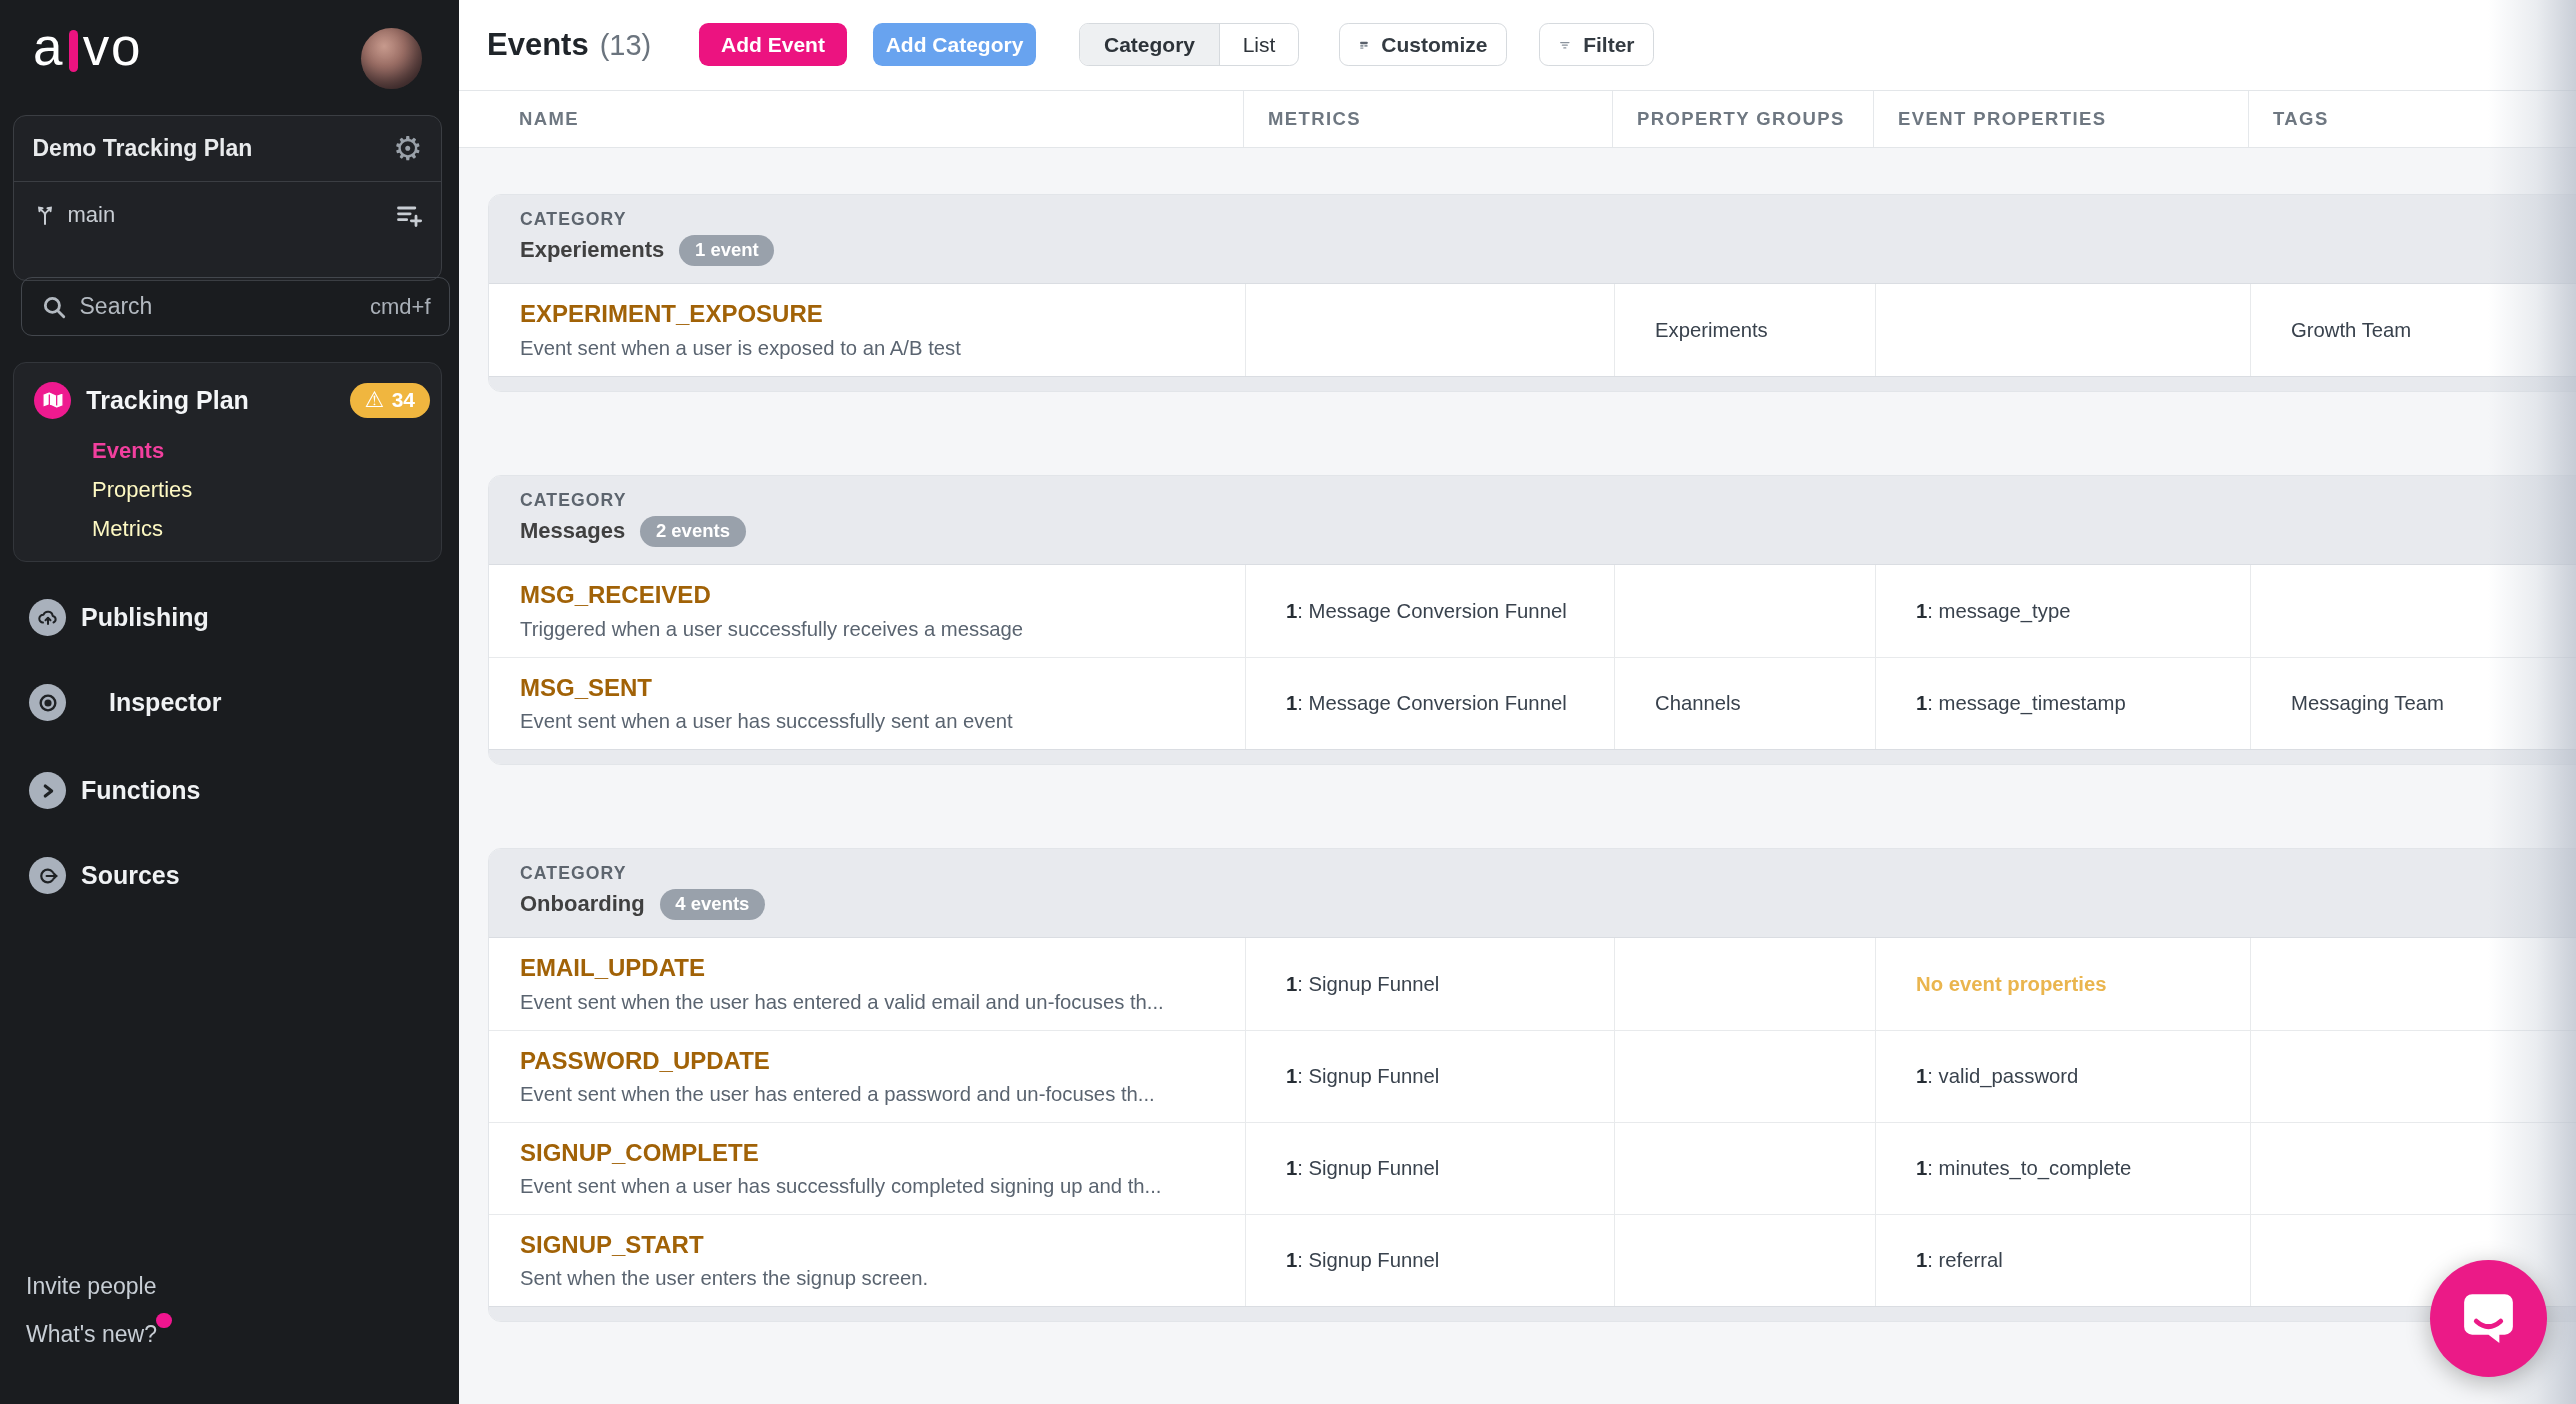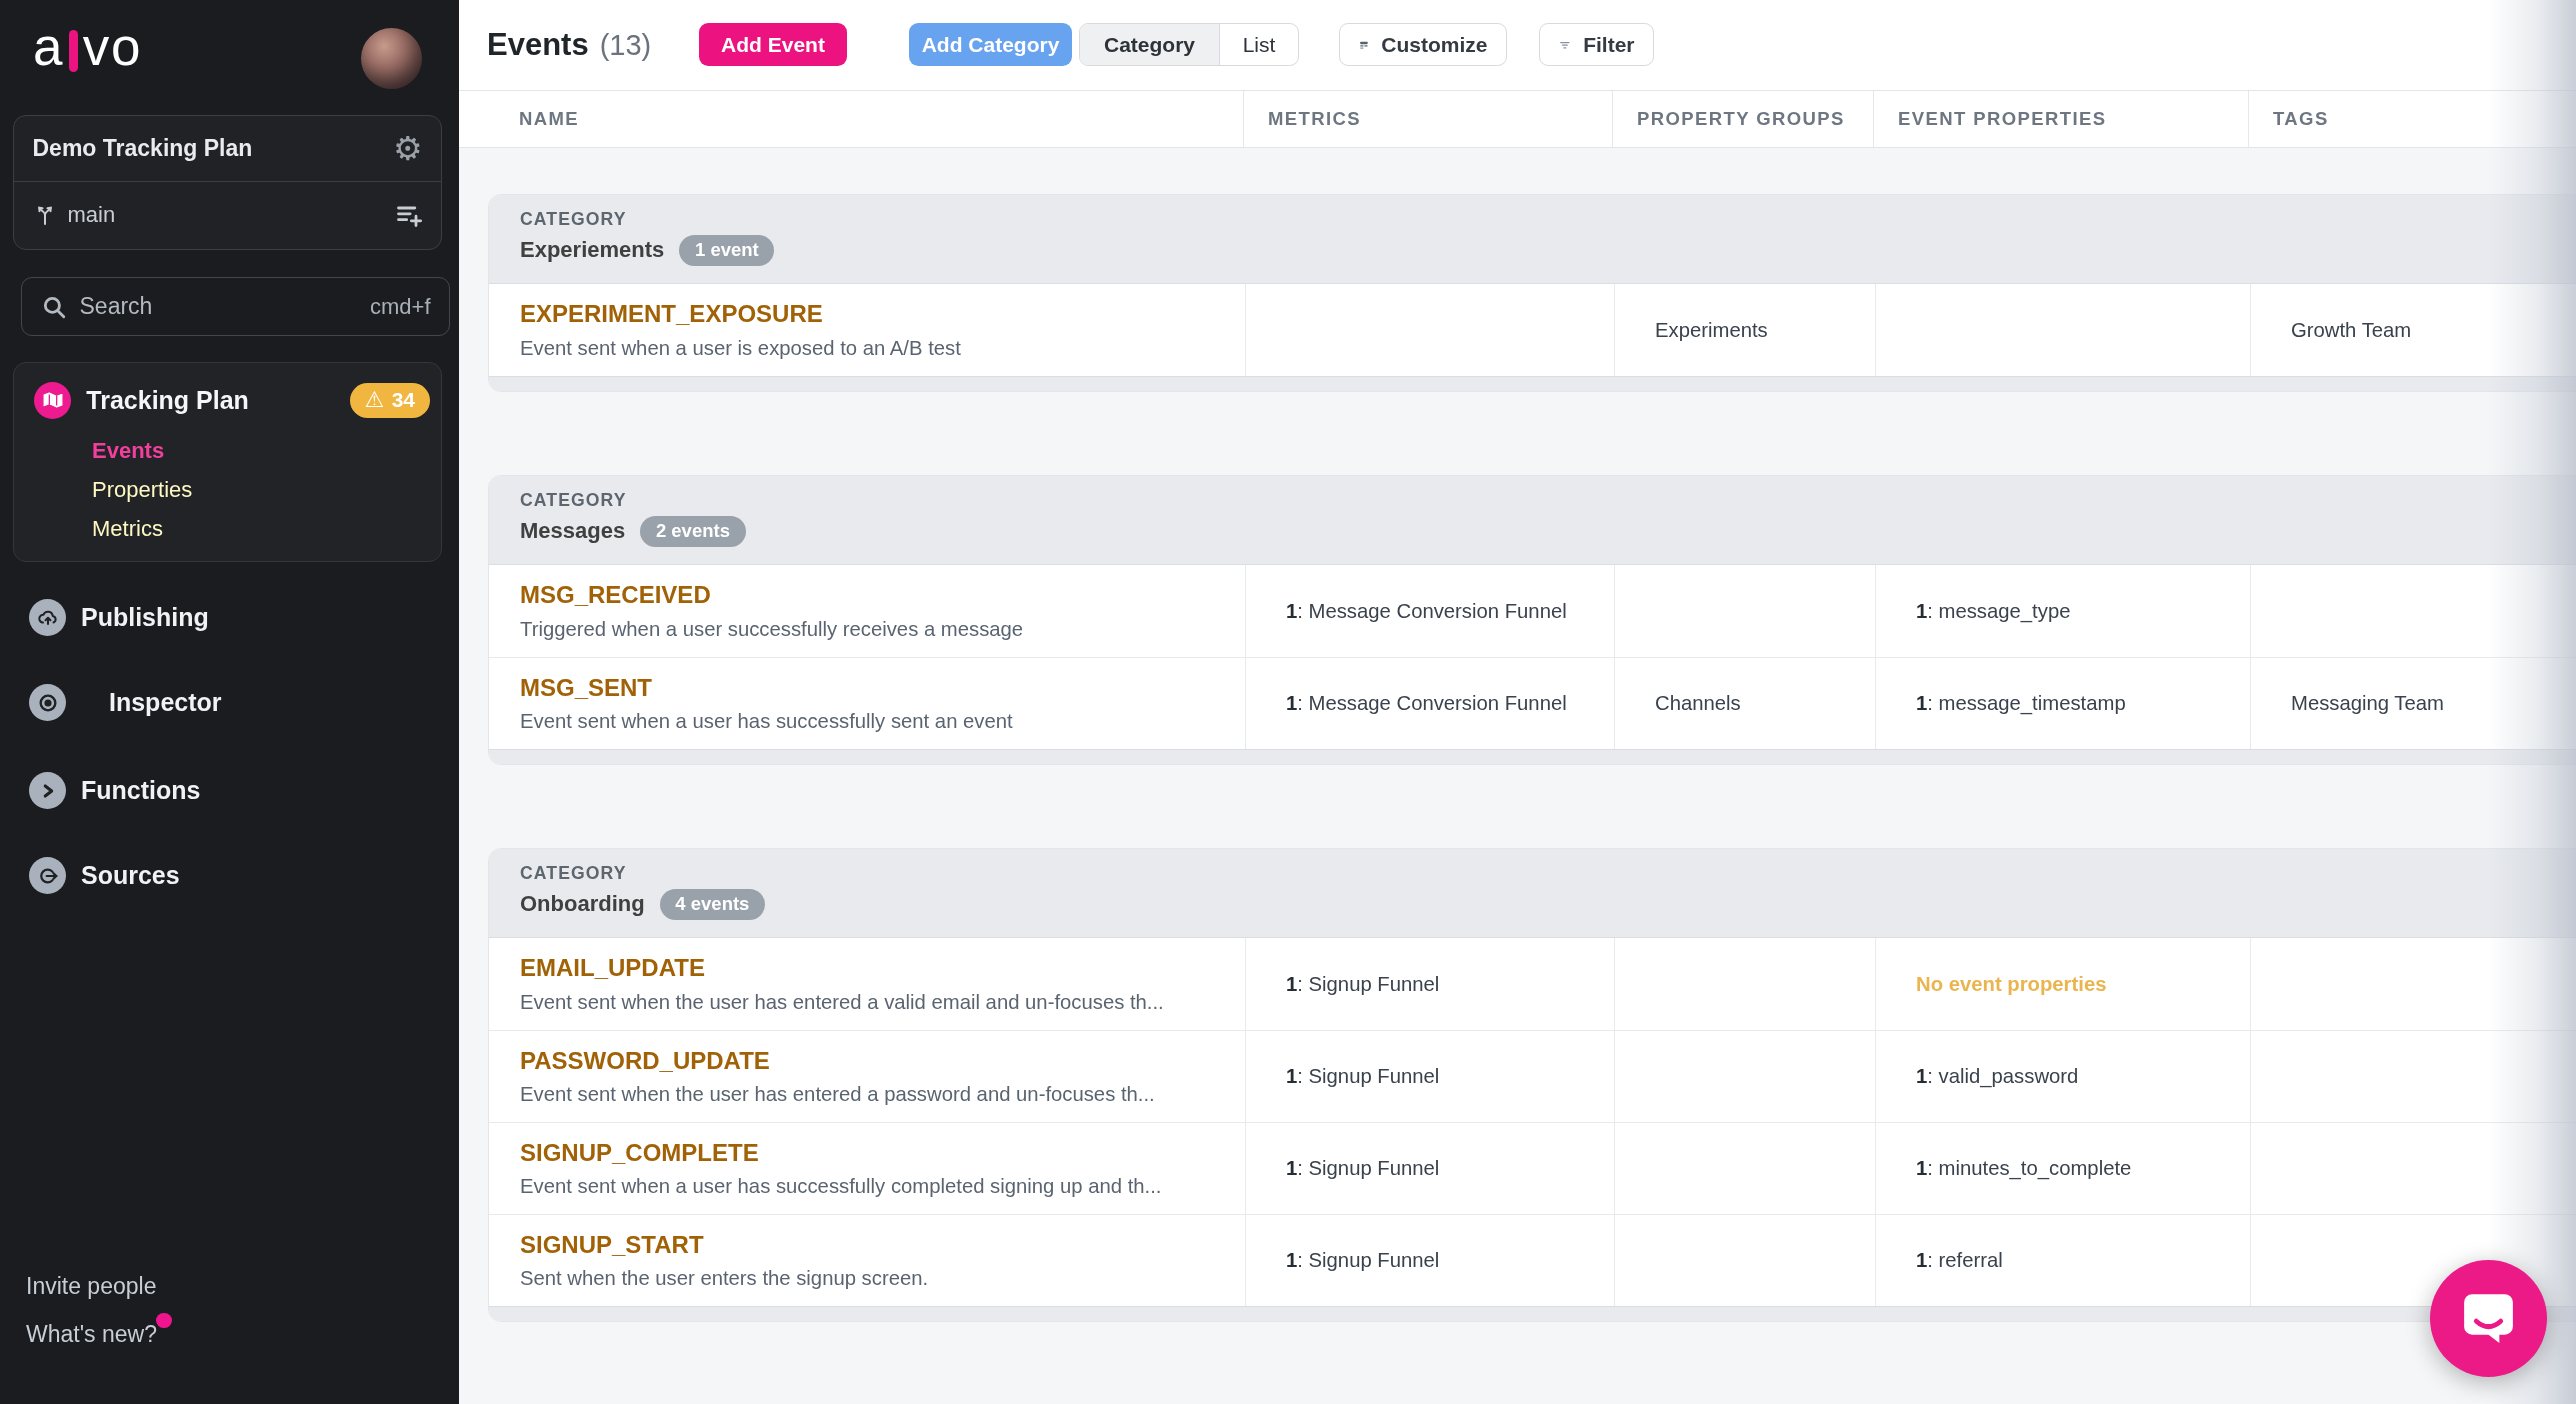--- a/index.html
+++ b/index.html
@@ -8,21 +8,21 @@
 
   
   .sidebar { position:absolute; left:0; top:0; width:459px; height:1404px; background:#1a1c1f; }
   .logo { position:absolute; left:33px; top:20.3px; display:flex; align-items:flex-end; }
   .logo .lt { color:#ffffff; font-size:53px; line-height:1; letter-spacing:1.8px; font-weight:400; }
   .logo .bar { width:9.2px; height:42px; border-radius:4.6px; background:#ec1380; margin:0 4.6px 0.9px 4.6px; }
   .avatar { position:absolute; left:361px; top:28px; width:61px; height:61px; border-radius:50%;
             background:radial-gradient(circle at 38% 30%, #c79a8d 0%, #9c6f66 35%, #5f4343 75%, #4a3536 100%);
             box-shadow:inset -5.5px -9.2px 16.6px rgba(0,0,0,.35); }
 
-  .ws-card { position:absolute; left:13px; top:115px; width:429px; height:135px; border:1.8px solid #3b3e43; border-radius:13px; background:#202226; }
+  .ws-card { position:absolute; left:13px; top:115px; width:429px; height:166px; border:1.8px solid #3b3e43; border-radius:13px; background:#202226; }
   .ws-row { height:66px; display:flex; align-items:center; padding:0 18.5px; }
   .ws-row.first { border-bottom:0.9px solid #3b3e43; }
   .ws-name { color:#e9ebed; font-size:23px; font-weight:700; flex:1; }
   .gear { color:#9aa1a9; font-size:33px; line-height:1; }
   .branch-txt { color:#c8cdd3; font-size:22px; flex:1; margin-left:11px; }
   .icon-svg { display:block; }
 
   .search-box { position:absolute; left:13px; top:277px; width:429px; height:59px; border:1.8px solid #43474d; border-radius:11px; display:flex; align-items:center; padding:0 18.5px;margin-left:8px; }
   .search-ph { color:#b3b9c0; font-size:23px; margin-left:13px; flex:1; }
   .search-kbd { color:#aab0b8; font-size:22px; }
@@ -45,21 +45,21 @@
   .pink-dot { position:absolute; width:15.7px; height:15.7px; border-radius:50%; background:#f0158f; right:-15px; top:-8.3px; }
 
   
   .main { position:absolute; left:459px; top:0; width:2117px; height:1404px; background:#f5f6f8; overflow:hidden; }
   .topbar { position:absolute; left:0; top:0; width:100%; height:90px; background:#ffffff; }
   .pg-title { position:absolute; left:28px; top:0; height:90px; display:flex; align-items:center; }
   .pg-title .t { font-size:31px; font-weight:700; color:#20252a; }
   .pg-title .c { font-size:29px; color:#6b747e; margin-left:11px; }
   .btn { position:absolute; top:23px; height:43px; border-radius:9.2px; display:flex; align-items:center; justify-content:center; font-size:21px; font-weight:700; color:#fff; cursor:pointer; }
   .btn-pink { left:240px; width:148px; background:#ec1380; }
-  .btn-blue { left:414px; width:163px; background:#68a3ef;margin-left:36px; }
+  .btn-blue { left:414px; width:163px; background:#68a3ef; }
   .seg { position:absolute; left:620px; top:23px; width:220px; height:43px; border:1.8px solid #d6dade; border-radius:9.2px; background:#fff; display:flex; overflow:hidden; }
   .seg .s1 { width:140px; background:#eef0f2; border-right:1.8px solid #d6dade; display:flex; align-items:center; justify-content:center; font-size:21px; font-weight:700; color:#2d3339; }
   .seg .s2 { flex:1; display:flex; align-items:center; justify-content:center; font-size:21px; color:#2d3339; }
   .btn-light { position:absolute; top:23px; height:43px; border:1.8px solid #d6dade; border-radius:9.2px; background:#fff; display:flex; align-items:center; gap:13px; padding:0 18.5px; font-size:21px; font-weight:600; color:#343b42; }
   .btn-cust { left:880px; width:168px; }
   .btn-filt { left:1080px; width:115px; }
 
   .colheads { position:absolute; left:0; top:90px; width:100%; height:58px; background:#ffffff; border-top:0.9px solid #e3e6e9; border-bottom:0.9px solid #e3e6e9; display:grid; grid-template-columns:784px 369px 261px 375px 1fr; }
   .colheads .ch { display:flex; align-items:center; padding-left:24px; font-size:18.5px; font-weight:700; letter-spacing:1.4px; color:#6e7781; }
   .colheads .ch:first-child { padding-left:60px; }

